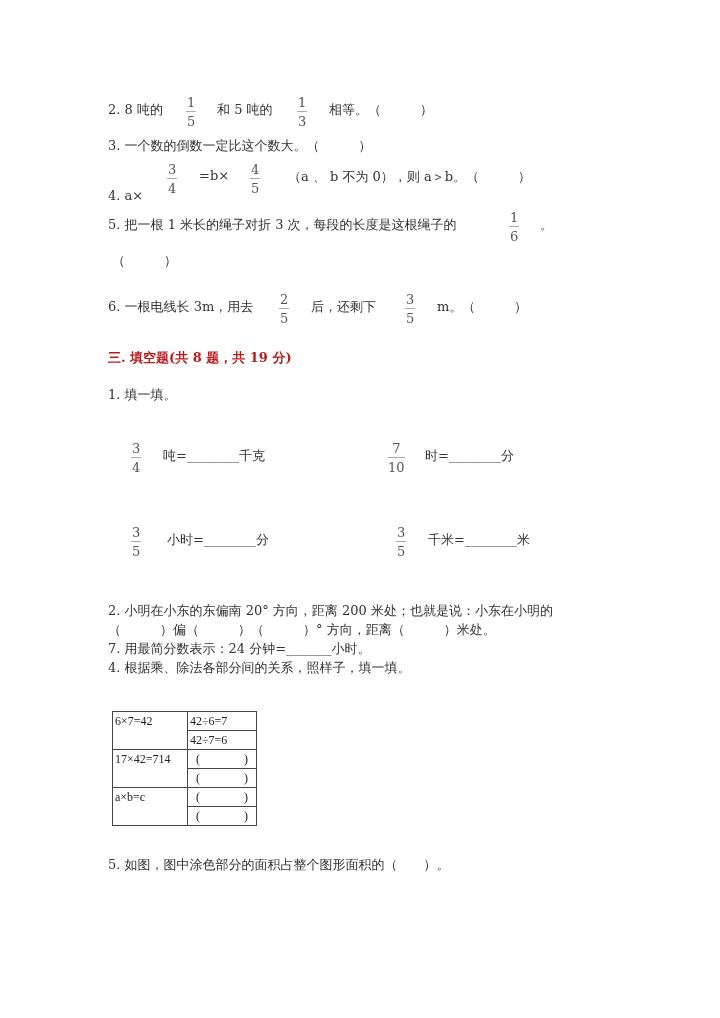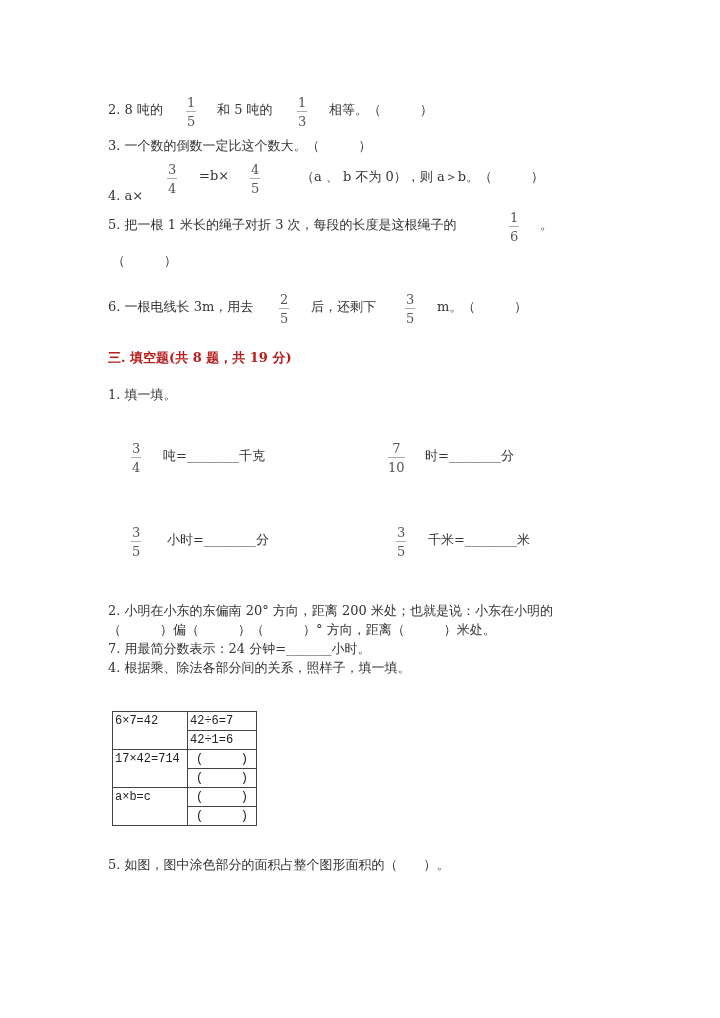--- a/index.html
+++ b/index.html
@@ -6,21 +6,21 @@
   body{width:720px;height:1018px;position:relative;overflow:hidden;
        font-family:"DejaVu Serif","Liberation Serif",serif;color:#333;font-size:13px;}
   .abs{position:absolute;white-space:nowrap;}
   .frac{position:absolute;display:inline-flex;flex-direction:column;align-items:center;
         font-size:13px;color:#555;line-height:1;}
   .frac .num{padding:0 1px 2px 1px;}
   .frac .bar{width:100%;min-width:10px;height:1px;background:#aaa;}
   .frac .den{padding-top:3px;}
   .bold{font-weight:bold;color:#b91c1c;}
   table.rel{position:absolute;left:112px;top:711px;border-collapse:collapse;
-            font-family:Liberation Mono, monospace;font-size:12px;color:#222;}
+            font-family:Liberation Serif, serif;font-size:12px;color:#222;}
   table.rel td{border:1px solid #444;height:18px;padding:0 2px;vertical-align:top;line-height:18px;}
   table.rel td.left{width:70px;}
   table.rel td.right{width:64px;}
   .paren{display:flex;justify-content:space-between;padding:0 6px;}
 </style>
 </head>
 <body>
 
 <div class="abs" style="left:108px;top:101px;"><span>2.</span> <span>8 吨的</span></div>
 <div class="frac" style="left:186px;top:96px;">
@@ -43,21 +43,21 @@
     <span class="num">3</span>
     <span class="bar"></span>
     <span class="den">4</span>
   </div>
 <div class="abs" style="left:199px;top:168px;">=b×</div>
 <div class="frac" style="left:250px;top:163px;">
     <span class="num">4</span>
     <span class="bar"></span>
     <span class="den">5</span>
   </div>
-<div class="abs" style="left:288px;top:168px;margin-left:13px;">（a 、 b 不为 0），则 a＞b。（　　　）</div>
+<div class="abs" style="left:288px;top:168px;">（a 、 b 不为 0），则 a＞b。（　　　）</div>
 
 <div class="abs" style="left:108px;top:216px;">5. 把一根 1 米长的绳子对折 3 次，每段的长度是这根绳子的</div>
 <div class="frac" style="left:509px;top:211px;">
     <span class="num">1</span>
     <span class="bar"></span>
     <span class="den">6</span>
   </div>
 <div class="abs" style="left:540px;top:216px;">。</div>
 <div class="abs" style="left:112px;top:252px;">（　　　）</div>
 
@@ -109,21 +109,21 @@
 <div class="abs" style="left:108px;top:640px;">7. 用最简分数表示：24 分钟=_______小时。</div>
 <div class="abs" style="left:108px;top:659px;">4. 根据乘、除法各部分间的关系，照样子，填一填。</div>
 
 <table class="rel">
   <tbody>
       <tr>
     <td class="left" rowspan="2">6×7=42</td>
     <td class="right">42÷6=7</td>
   </tr>
   <tr>
-    <td class="right">42÷1=6</td>
+    <td class="right">42÷7=6</td>
   </tr>
   <tr>
     <td class="left" rowspan="2">17×42=714</td>
     <td class="right">
           <div class="paren">
             <span>(</span>
             <span>)</span>
           </div>
         </td>
   </tr>

